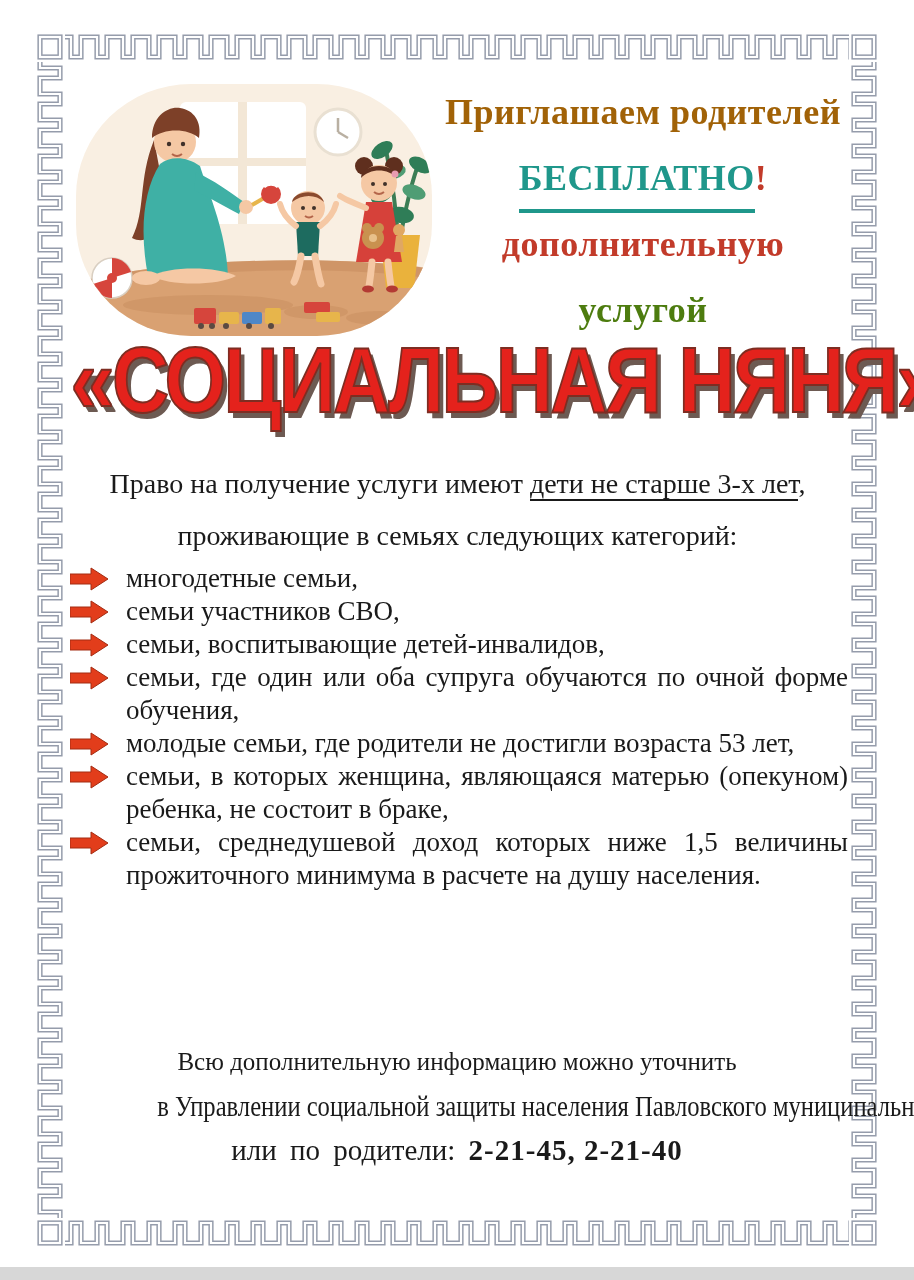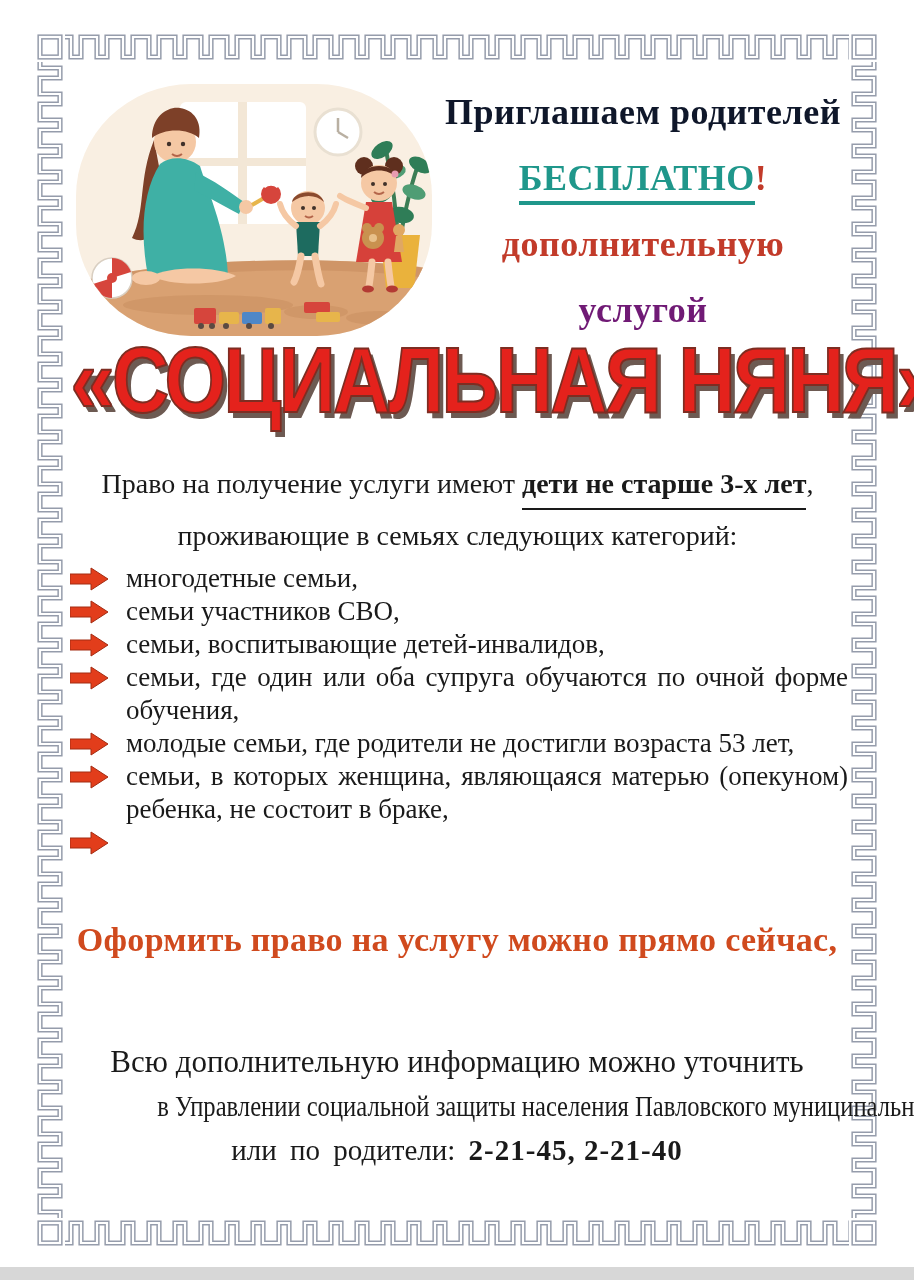--- a/index.html
+++ b/index.html
@@ -12,40 +12,40 @@
   .border-strip{position:absolute;pointer-events:none;}
   
   .header-col{
     position:absolute;left:432px;top:92px;width:422px;text-align:center;
   }
   .header-line{
     font-weight:bold;font-size:36px;line-height:40px;margin-bottom:26px;
     letter-spacing:.5px;
   }
   .free-underline{
-    border-bottom:4px solid; padding-bottom:3px;
+    border-bottom:4px solid; padding-bottom:11px;
   }
   
   .title-wrap{
     position:absolute;left:0;top:330px;width:914px;text-align:center;
   }
   .title-text{
     display:inline-block;white-space:nowrap;
     font-family:"Liberation Sans", sans-serif;font-weight:bold;
     font-size:92px;line-height:100px;letter-spacing:-3px;
     transform:scaleX(0.86);transform-origin:center;
     -webkit-text-stroke:2px #7e2d22;
     text-shadow:5px 6px 0 #6d5a52;
   }
   
   .intro{
     position:absolute;left:70px;top:458px;width:775px;text-align:center;
     font-size:28px;line-height:52px;
   }
-  .u-black{border-bottom:2px solid #1a1a1a;padding-bottom:9px;font-weight:bold;}
+  .u-black{border-bottom:2px solid #1a1a1a;padding-bottom:0;}
   
   .elig-list{position:absolute;left:70px;top:562px;width:778px;}
   .elig-item{
     position:relative;padding-left:56px;text-align:justify;
     font-size:27px;line-height:33px;
   }
   .elig-item .arrow{
     position:absolute;left:0;top:5px;width:40px;height:24px;
   }
   
@@ -253,26 +253,26 @@
     </g>
 
     <g>
       <rect x="236" y="222" width="26" height="11" rx="2" fill="#d6453c"></rect>
       <rect x="248" y="232" width="24" height="10" rx="2" fill="#e7b54b"></rect>
     </g>
   </g>
 </svg>
 
 <div class="header-col">
-  <div class="header-line" style="color:#0f172a;">Приглашаем родителей</div>
+  <div class="header-line" style="color:#a16207;">Приглашаем родителей</div>
   <div class="header-line" style="color:#1f978b;">
     <span class="free-underline" style="border-color:#1f978b;">БЕСПЛАТНО</span><span style="color:#c23b2a;">!</span>
   </div>
   <div class="header-line" style="color:#c23b2a;">дополнительную</div>
-  <div class="header-line" style="color:#701a75;">услугой</div>
+  <div class="header-line" style="color:#4d7c0f;">услугой</div>
 </div>
 
 <div class="title-wrap">
   <span class="title-text" style="color:#e4221c;">«СОЦИАЛЬНАЯ НЯНЯ»</span>
 </div>
 
 <div class="intro">
   <div>
     <span>Право на получение услуги имеют </span><span class="u-black">дети не старше 3-х лет</span><span>,</span>
   </div>
@@ -320,29 +320,29 @@
       <svg class="arrow" viewBox="0 0 40 24">
         <polygon points="0,7 21,7 21,1 38,12 21,23 21,17 0,17" fill="#e23d1b" stroke="#a32c12" stroke-width="1"></polygon>
       </svg>
       <span>семьи, в которых женщина, являющаяся матерью (опекуном) ребенка, не состоит в браке,</span>
     </div>
 
     <div class="elig-item">
       <svg class="arrow" viewBox="0 0 40 24">
         <polygon points="0,7 21,7 21,1 38,12 21,23 21,17 0,17" fill="#e23d1b" stroke="#a32c12" stroke-width="1"></polygon>
       </svg>
+      <span>семьи, среднедушевой доход которых ниже 1,5 величины прожиточного минимума в расчете на душу населения.</span>
     </div>
   </div>
 
 <div class="cta" style="color:#d04a1e;">
-  <div>Оформить право на услугу можно прямо сейчас,</div>
 </div>
 
 <div class="contact">
-  <div class="contact-line" style="font-size:31px;">Всю дополнительную информацию можно уточнить</div>
+  <div class="contact-line" style="font-size:25px;">Всю дополнительную информацию можно уточнить</div>
   <div class="contact-line">
     <span class="condensed">в Управлении социальной защиты населения Павловского муниципального округа</span>
   </div>
   <div class="contact-line" style="font-size:29px;">
     <span style="word-spacing:6px;">или по родители: </span><span class="phones">2-21-45, 2-21-40</span>
   </div>
 </div>
 
 <div class="bottom-band"></div>
 

